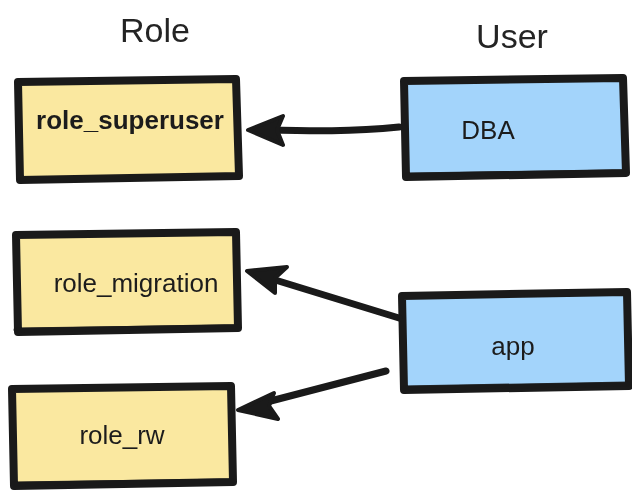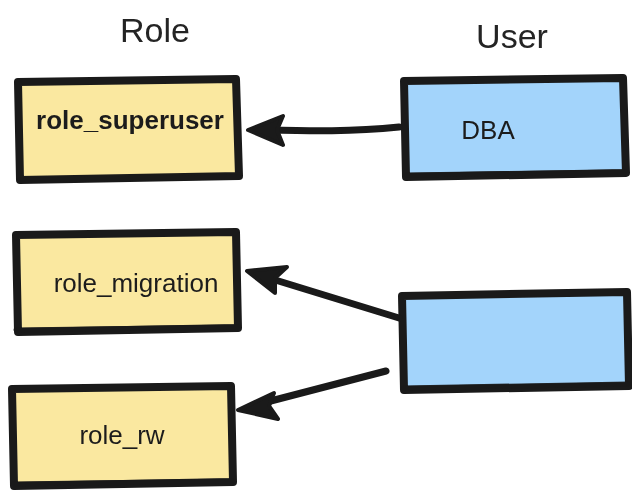--- a/index.html
+++ b/index.html
@@ -106,14 +106,15 @@
   </svg>
 
   <div class="node-label" id="label-role-superuser">role_superuser</div>
 
   <div class="node-label" id="label-role-migration">role_migration</div>
 
   <div class="node-label" id="label-role-rw">role_rw</div>
 
   <div class="node-label" id="label-dba">DBA</div>
 
+  <div class="node-label" id="label-app">app</div>
 
 </div>
 
 </body></html>

